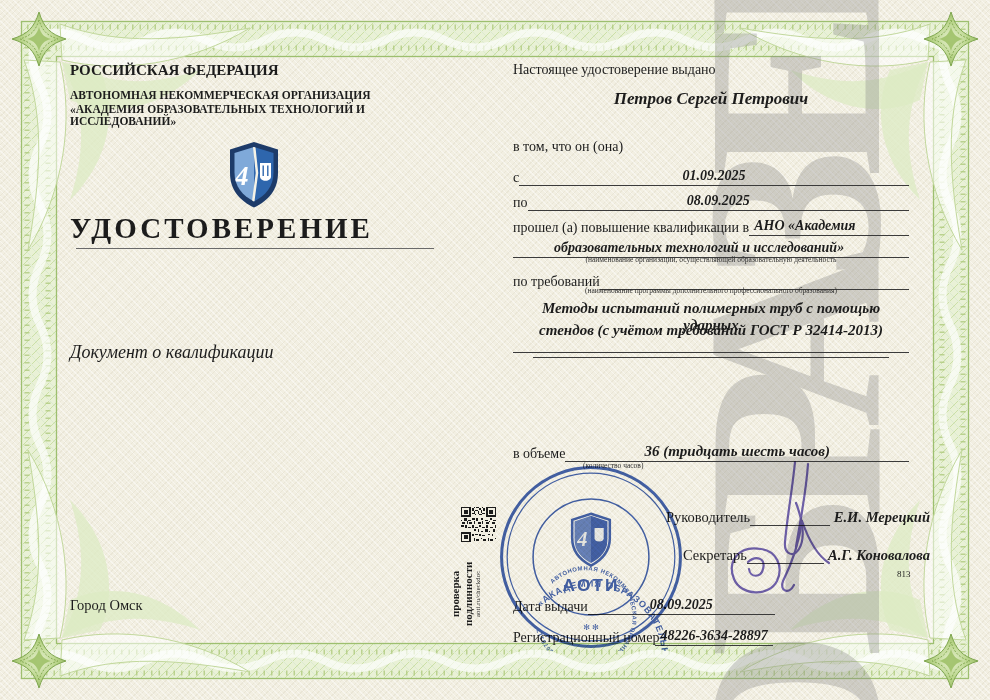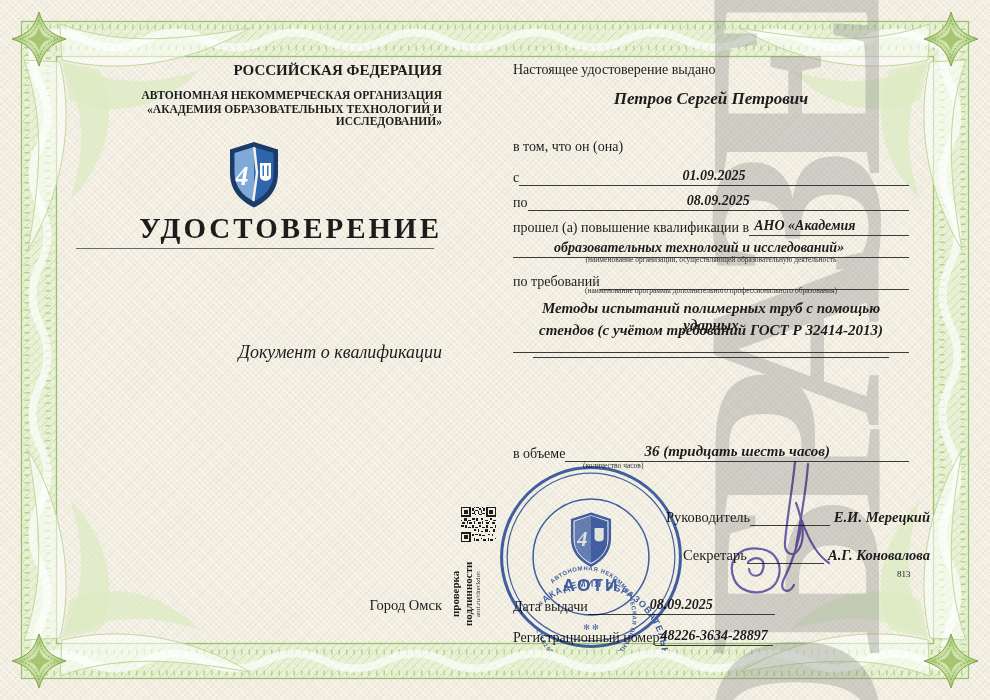--- a/index.html
+++ b/index.html
@@ -16,21 +16,21 @@
   svg.frame{position:absolute;inset:0;z-index:1;}
   .watermark{
     position:absolute;left:795px;top:348px;z-index:2;
     transform:translate(-50%,-50%) rotate(-90deg);
     font-size:250px;font-weight:bold;letter-spacing:-28px;
     color:#8a8a8a;opacity:.34;white-space:nowrap;line-height:1;
     pointer-events:none;
   }
   .content{position:absolute;inset:0;z-index:3;}
   
-  .lcol{position:absolute;left:70px;width:372px;text-align:right;}
+  .lcol{position:absolute;left:70px;width:372px;text-align:left;}
   .country{top:62px;font-size:15px;font-weight:bold;}
   .org1{top:89px;font-size:11.5px;font-weight:bold;}
   .org2{top:103px;font-size:11.5px;font-weight:bold;}
   .title{top:212px;font-size:29px;font-weight:bold;letter-spacing:3px;}
   .title-rule{position:absolute;left:76px;top:248px;width:358px;height:1px;background:#6a6a6a;}
   .subtitle{top:261px;font-size:13.5px;font-weight:bold;letter-spacing:.4px;}
   .doctype{top:342px;font-size:18px;font-style:italic;}
   .city{top:597px;font-size:14.5px;}
   .logo{position:absolute;left:227px;top:141px;}
   

